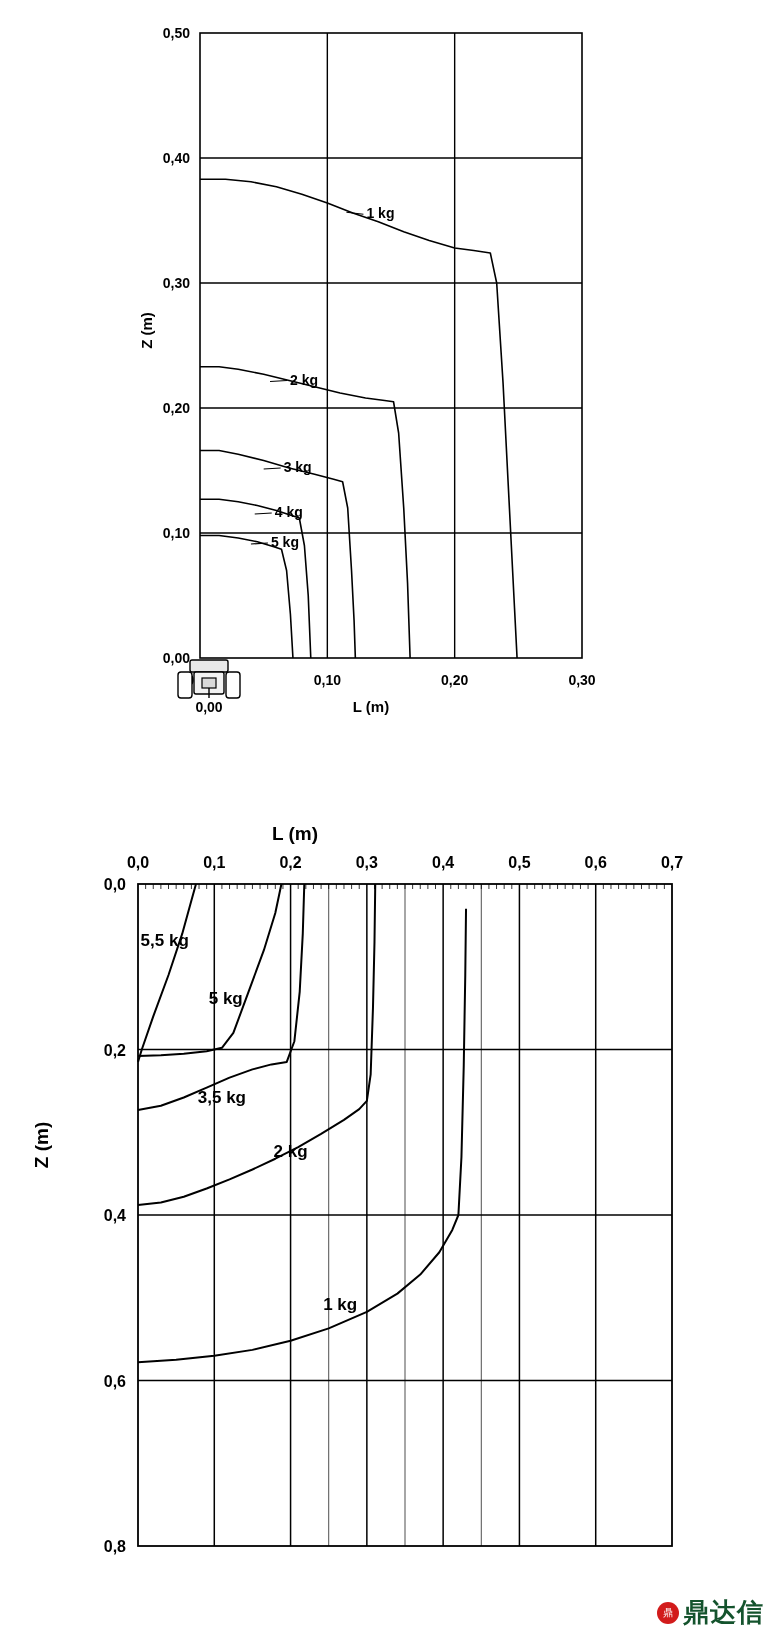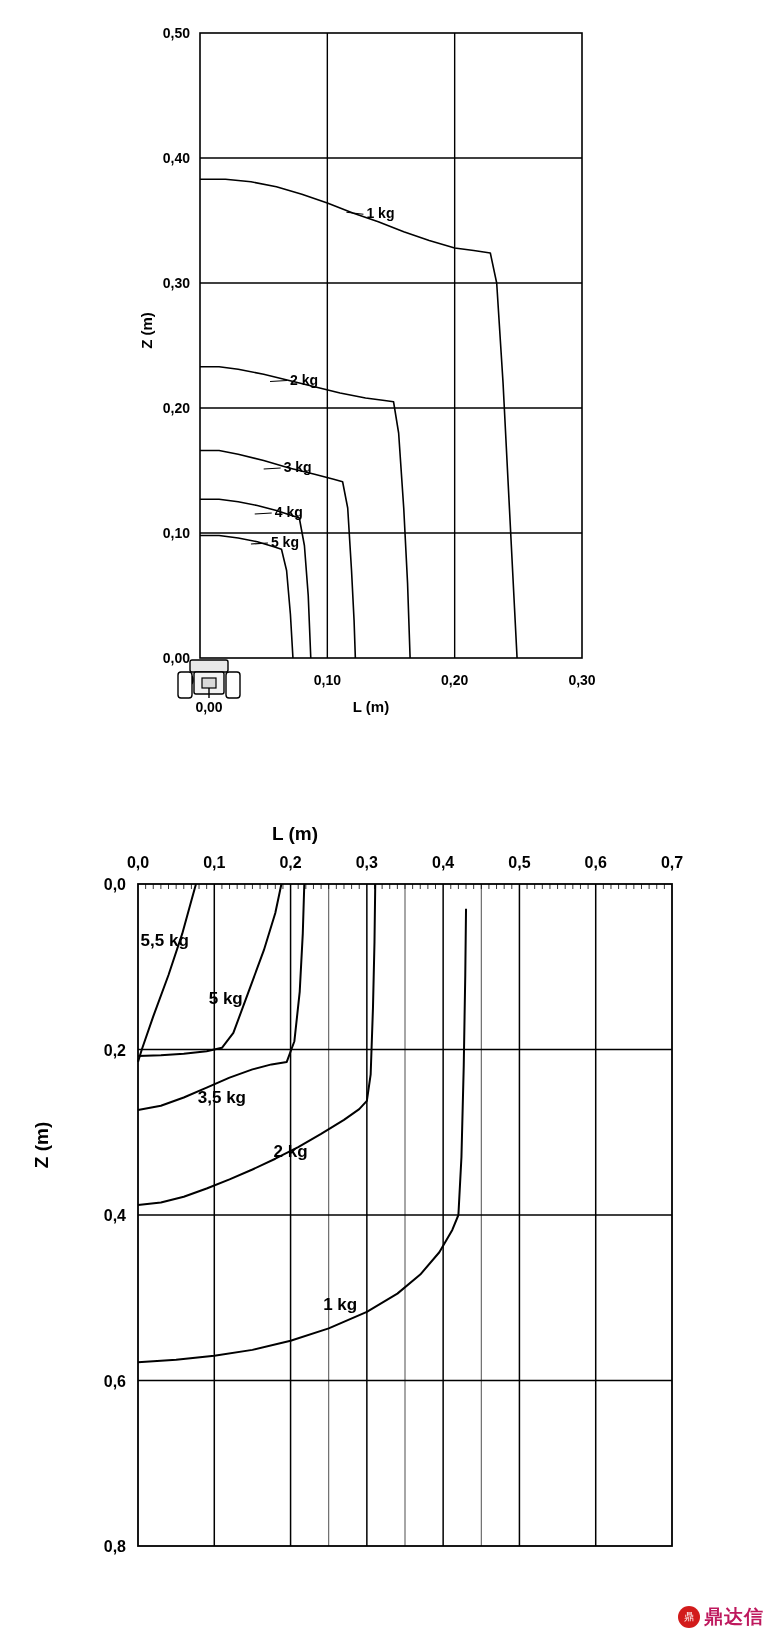--- a/index.html
+++ b/index.html
@@ -27,21 +27,21 @@
   .watermark{
     position:absolute;right:18px;bottom:6px;
     display:flex;align-items:center;gap:4px;
   }
   .wm-badge{
     width:22px;height:22px;border-radius:50%;
     background:#d21b1b;color:#fff;font-size:10px;
     display:flex;align-items:center;justify-content:center;
     font-family:"DejaVu Sans", sans-serif;
   }
-  .wm-text{color:#be185d;font-size:19px;font-weight:bold;letter-spacing:1px;}
+  .wm-text{color:#14532d;font-size:26px;font-weight:bold;letter-spacing:1px;}
 </style>
 </head>
 <body>
 
 <div class="chart-block" id="chart1">
   <svg id="svg1" width="782" height="760">
       <rect x="200" y="33" width="382" height="625" fill="none" stroke="#000" stroke-width="1.6"></rect>
       <line x1="327.33333333333337" y1="33" x2="327.33333333333337" y2="658" stroke="#000" stroke-width="1.4"></line>
       <line x1="454.6666666666667" y1="33" x2="454.6666666666667" y2="658" stroke="#000" stroke-width="1.4"></line>
       <line x1="200" y1="533" x2="582" y2="533" stroke="#000" stroke-width="1.4"></line>

